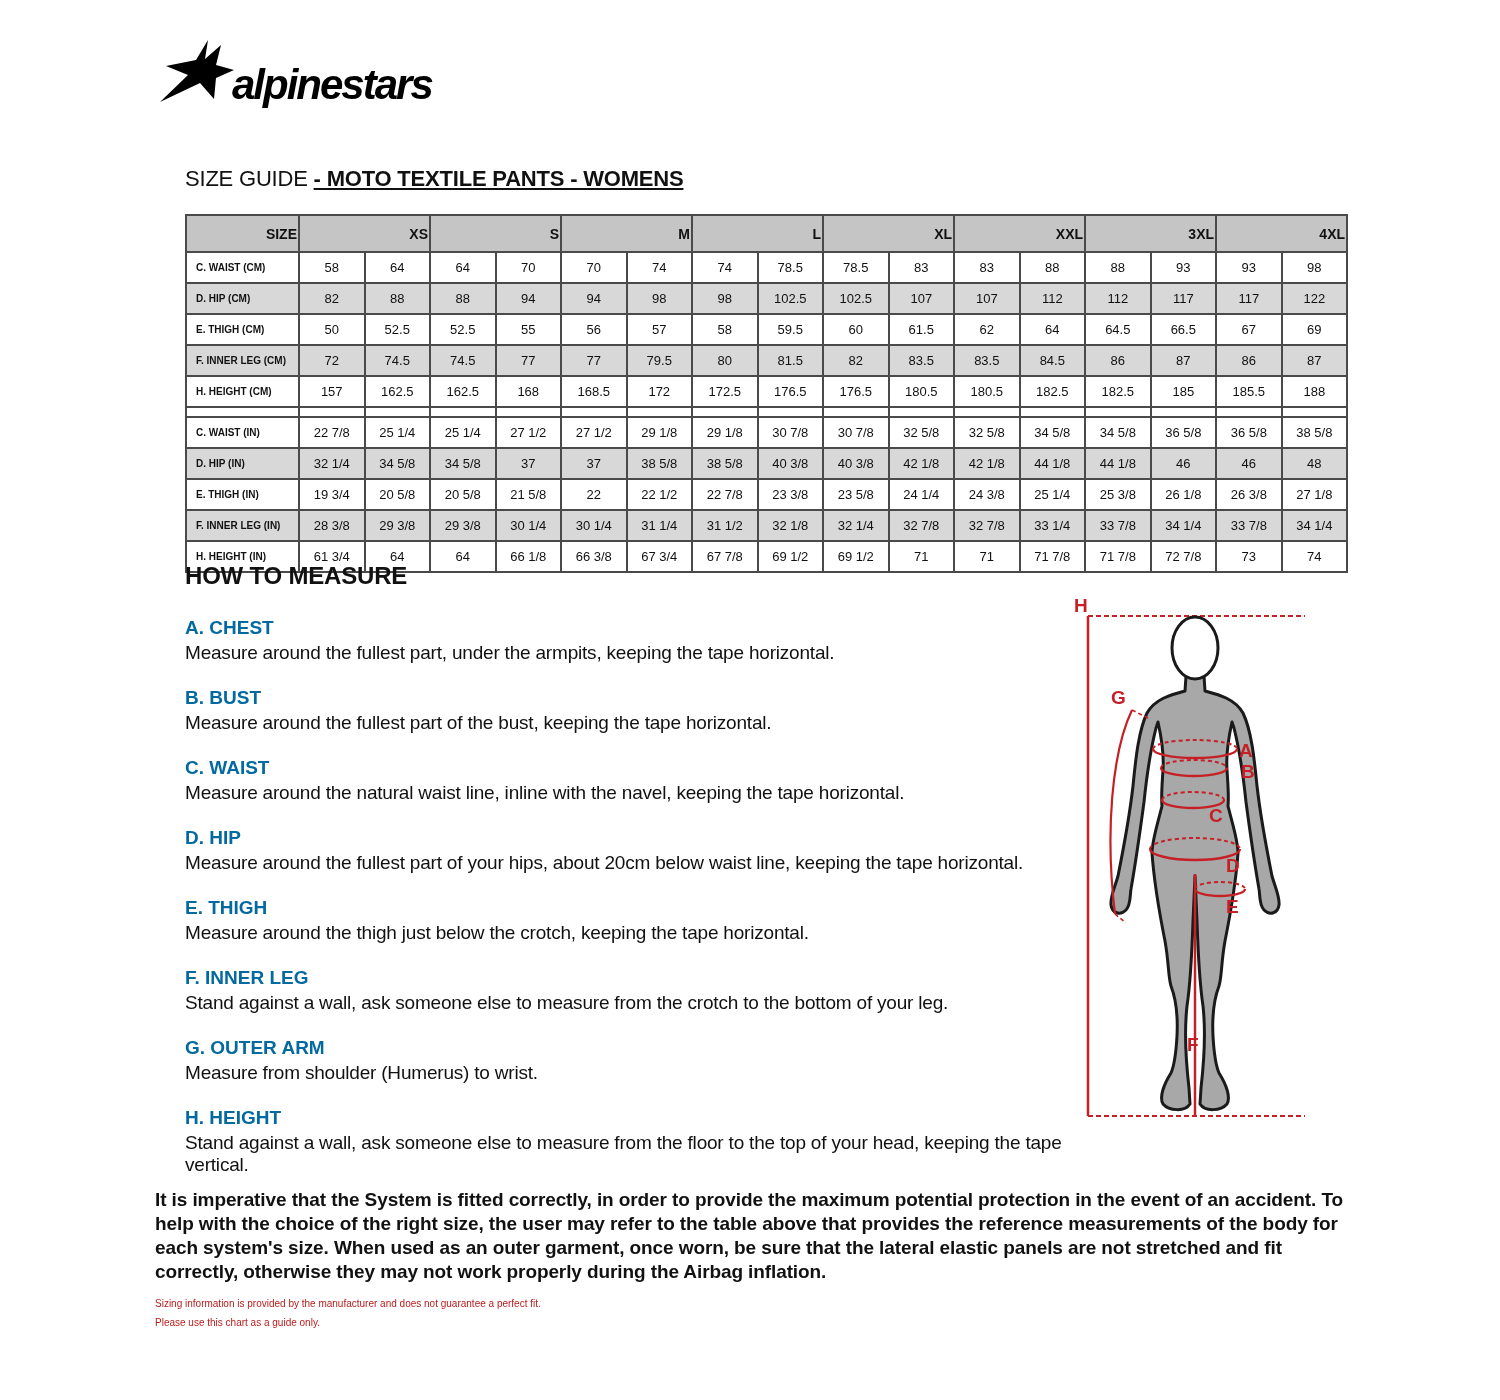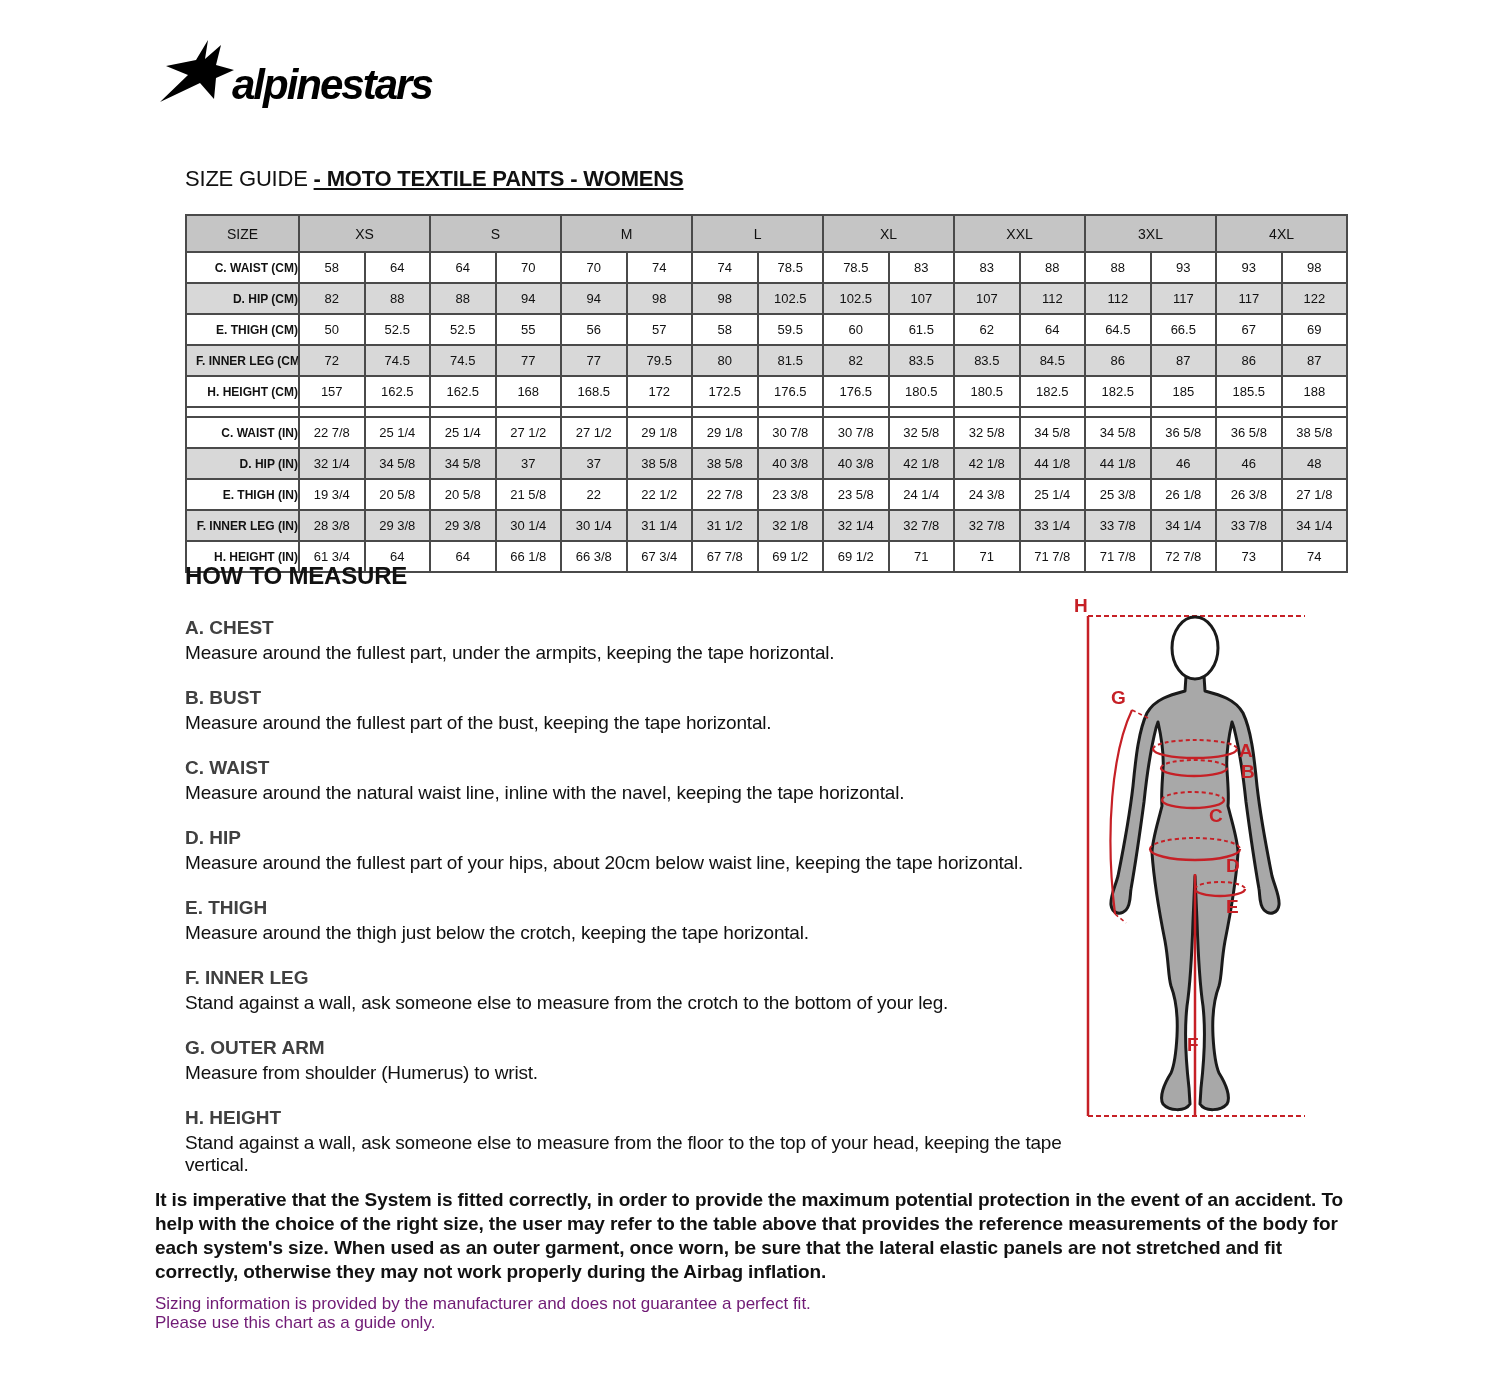--- a/index.html
+++ b/index.html
@@ -12,42 +12,42 @@
 
   
   .title{left:185px;top:166px;font-size:22px;letter-spacing:-0.2px;white-space:nowrap;}
   .title .t-reg{font-weight:400;margin-top:12px;}
   .title .t-bold{font-weight:700;text-decoration:underline;}
 
   
   .size-table{left:185px;top:214px;}
   table{border-collapse:collapse;table-layout:fixed;width:1161px;}
   th,td{border:2px solid #4a4a4a;overflow:hidden;white-space:nowrap;}
-  thead th{background:#c5c5c5;height:33px;font-size:14px;font-weight:400;text-align:center;}
+  thead th{background:#c5c5c5;height:33px;font-size:14px;font-weight:700;text-align:right;}
   tbody td{height:29px;font-size:13px;text-align:center;background:#fff;padding:0;}
-  td.row-label{text-align:right;padding-left:9px;font-weight:700;font-size:12px;margin-left:42px;}
+  td.row-label{text-align:left;padding-left:9px;font-weight:700;font-size:10px;margin-left:42px;}
   tr.alt td{background:#d8d8d8;}
   tr.spacer td{height:8px;background:#fff;}
 
   
   .htm{left:185px;top:562px;width:880px;}
   .htm-heading{font-size:24px;font-weight:700;margin:0 0 27px 0;letter-spacing:-0.2px;}
   .htm-item{margin-bottom:23px;}
-  .htm-label{color:#404040;font-weight:700;font-size:19px;}
+  .htm-label{color:#0369a1;font-weight:700;font-size:19px;}
   .htm-text{font-size:19px;margin-top:3px;letter-spacing:-0.2px;}
 
   
   .figure{left:1058px;top:592px;}
 
   
   .disclaimer{left:155px;top:1188px;width:1195px;font-size:19px;font-weight:700;
               line-height:24px;letter-spacing:-0.1px;}
 
   
-  .footnote{left:155px;top:1294px;font-size:17px;line-height:19px;color:#701a75;}
+  .footnote{left:155px;top:1294px;font-size:10px;line-height:19px;color:#b91c1c;}
 </style>
 </head>
 <body>
 
 <div class="page">
 
   <svg class="abs logo" width="290" height="80" viewBox="0 0 290 80">
     <path fill="#000" d="M48,2 L36,22 L6,28 L28,37 L0,64 L40,45 L54,61 L56,40 L74,32 L56,27 L61,7 L45,21 Z"></path>
     <text x="72" y="61" font-size="42" font-weight="bold" font-style="italic" letter-spacing="-2" fill="#000">alpinestars</text>
   </svg>

